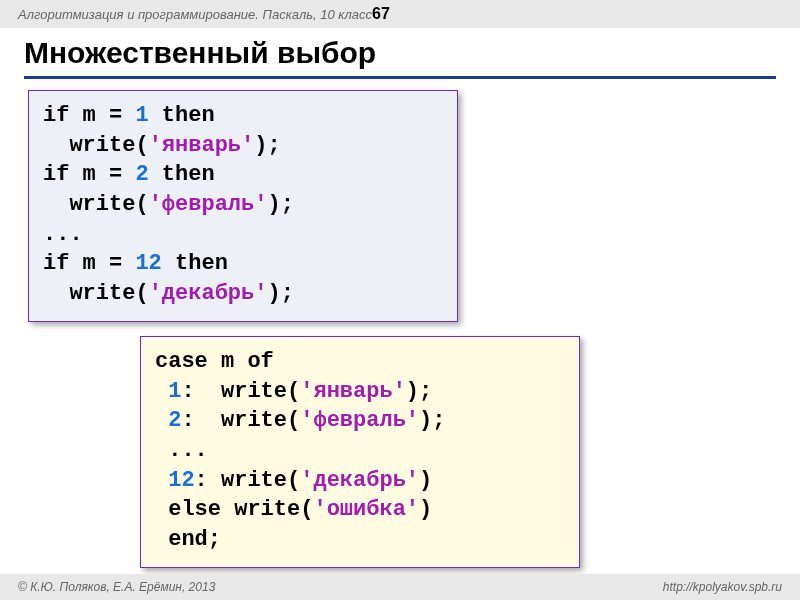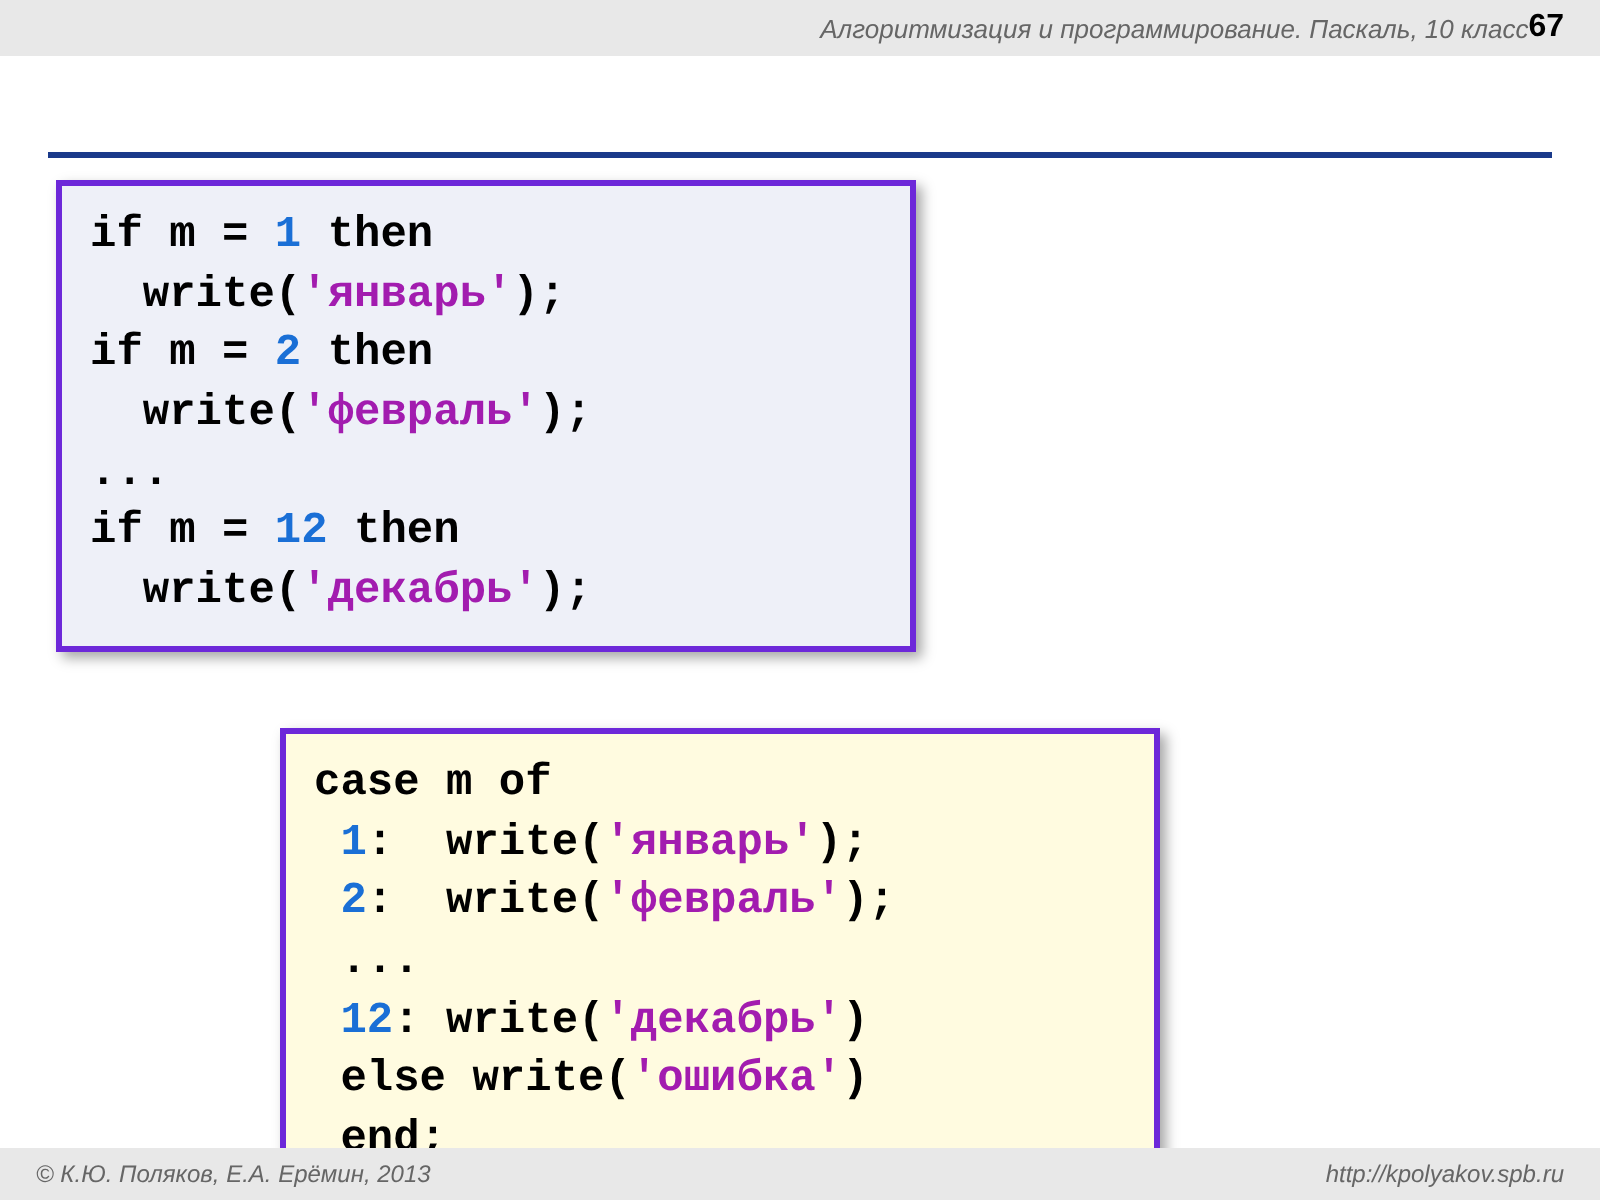--- a/index.html
+++ b/index.html
@@ -17,21 +17,21 @@
     height: 600px;
     box-sizing: border-box;
   }
   .header-strip {
     position: absolute;
     top: 0; left: 0; right: 0;
     height: 28px;
     background: #e8e8e8;
     display: flex;
     align-items: center;
-    justify-content: flex-end;
+    justify-content: flex-start;
     padding: 0 18px;
     font-size: 13px;
     font-style: italic;
     color: #666;
   }
   .page-num {
     font-weight: bold;
     font-size: 16px;
     color: #000;
     font-style: normal;
@@ -48,38 +48,38 @@
     position: absolute;
     top: 76px;
     left: 24px;
     right: 24px;
     height: 3px;
     background: #1a3a8a;
   }
   .code-box {
     position: absolute;
     box-sizing: border-box;
-    border: 3px solid #6d28d9;
+    border: 1px solid #6d28d9;
     box-shadow: 3px 3px 6px rgba(0,0,0,0.35);
     padding: 10px 14px 12px 14px;
     font-family: "Courier New", Courier, monospace;
     font-size: 22px;
     font-weight: bold;
     line-height: 1.35;
     white-space: pre;
     color: #000;
   }
   .box1 {
     top: 90px;
     left: 28px;
     width: 430px;
     background: #eef0f8;
   }
   .box2 {
-    top: 364px;
+    top: 336px;
     left: 140px;
     width: 440px;
     background: #fffbe0;
   }
   .footer-strip {
     position: absolute;
     bottom: 0; left: 0; right: 0;
     height: 26px;
     background: #e8e8e8;
     display: flex;
@@ -96,20 +96,21 @@
 </head>
 <body>
 
 <div class="slide">
 
   <div class="header-strip">
     <span>Алгоритмизация и программирование. Паскаль, 10 класс</span>
     <span class="page-num">67</span>
   </div>
 
+  <div class="title">Множественный выбор</div>
   <div class="title-rule"></div>
 
   <div class="code-box box1">if m = <span class="tok-num">1</span> then
   write(<span class="tok-str">'январь'</span>);
 if m = <span class="tok-num">2</span> then
   write(<span class="tok-str">'февраль'</span>);
 ...
 if m = <span class="tok-num">12</span> then
   write(<span class="tok-str">'декабрь'</span>);</div>
 

